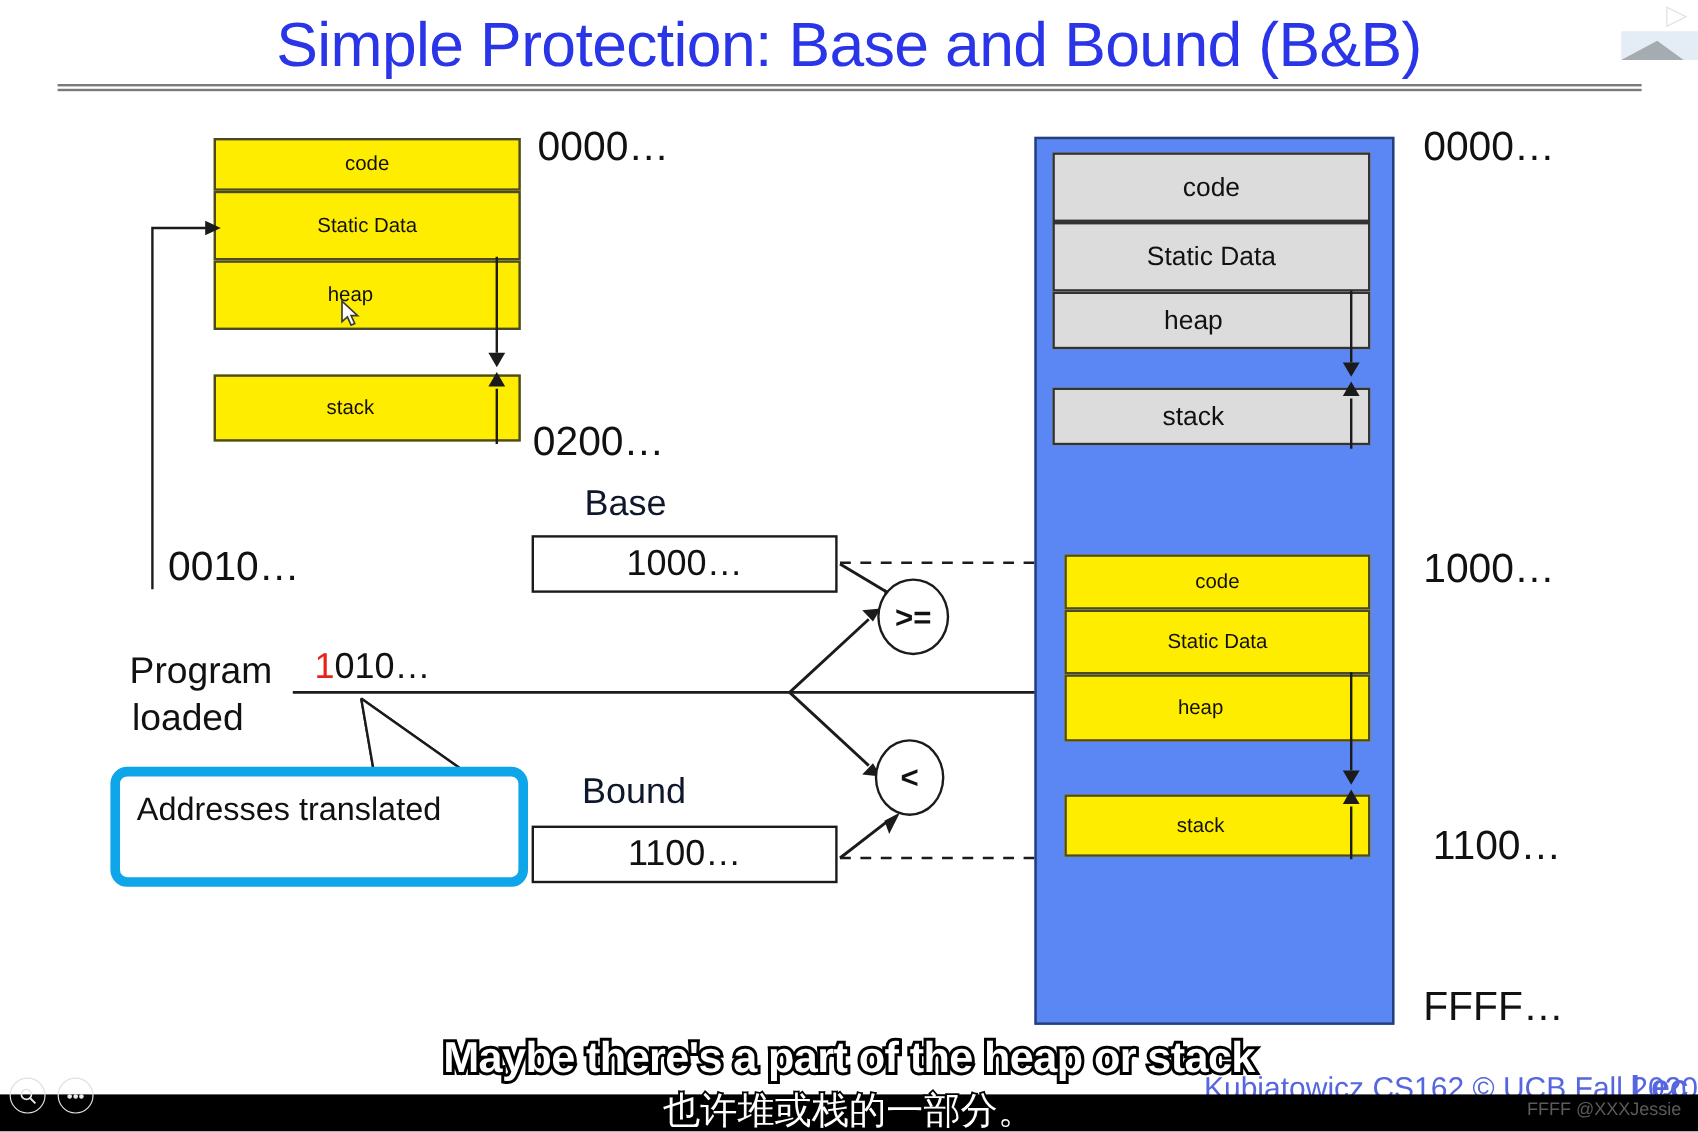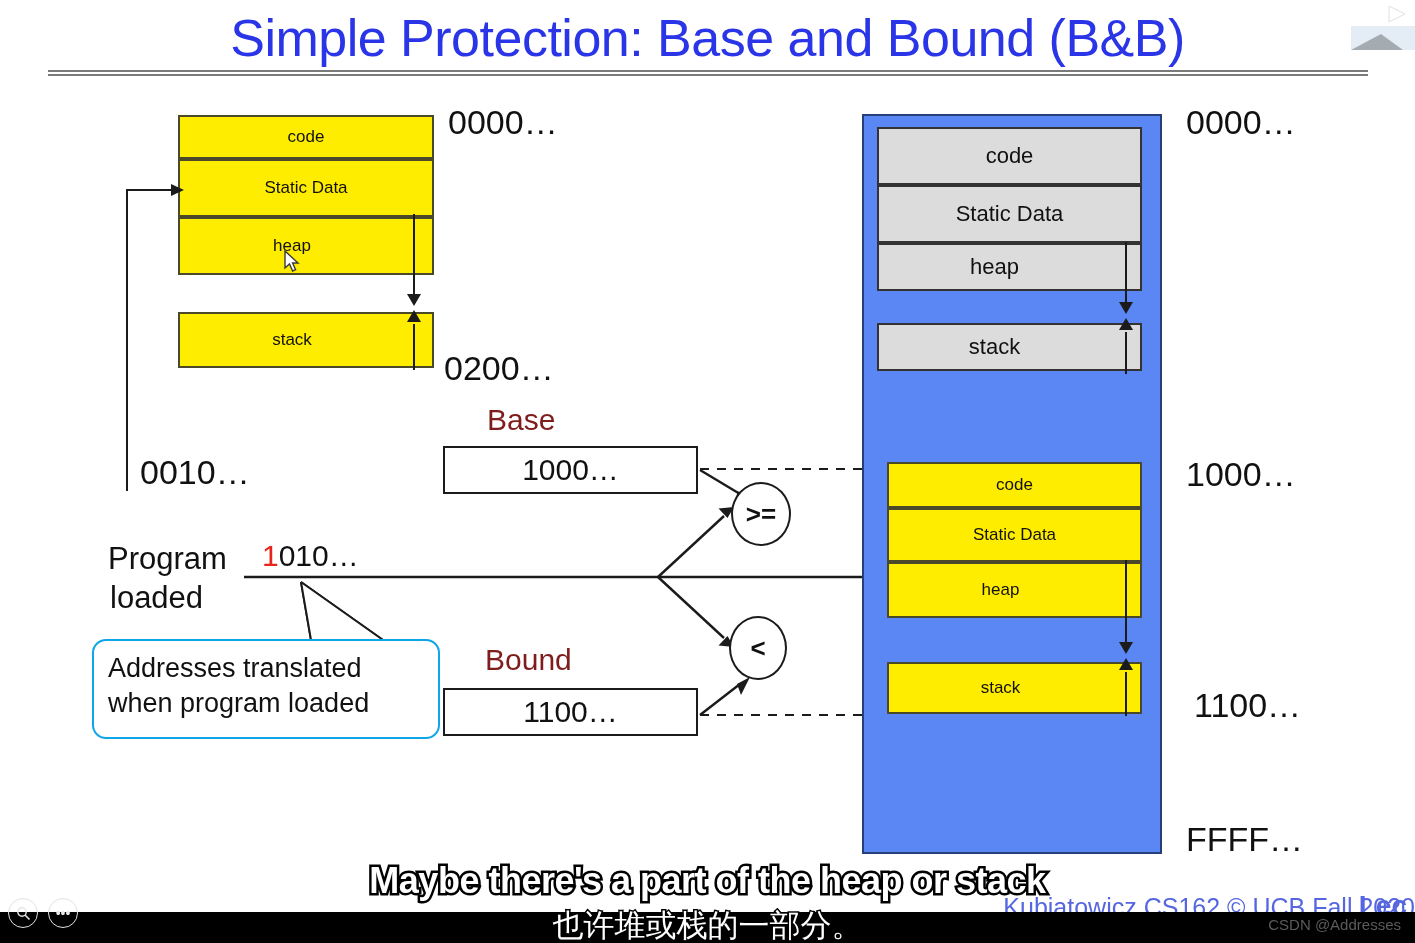--- a/index.html
+++ b/index.html
@@ -66,21 +66,21 @@
     border: 2px solid #1b1b1b;
     background: #ffffff;
     display: flex;
     align-items: center;
     justify-content: center;
     font-size: 30px;
     color: #111;
     font-family: "Liberation Sans", sans-serif;
   }
   .boxcap {
-    font-size: 30px; color: #7f1d1d; white-space: nowrap;
+    font-size: 30px; color: #0f172a; white-space: nowrap;
     font-family: "Liberation Sans", sans-serif;
   }
 
   
   .cmp {
     border: 2px solid #1b1b1b;
     border-radius: 50%;
     background: #fff;
     display: flex; align-items: center; justify-content: center;
     font-size: 26px; font-weight: bold; color: #111;
@@ -90,21 +90,21 @@
   
   .ptext {
     font-size: 31px; color: #111; white-space: nowrap; line-height: 1.18;
     font-family: "Liberation Sans", sans-serif;
   }
   .red { color: #e8231b; }
 
   
   #callout {
     left: 92px; top: 639px; width: 348px; height: 100px;
-    border: 2px solid #0ea5e9;
+    border: 8px solid #0ea5e9;
     border-radius: 14px;
     background: #fff;
     padding: 10px 14px;
     font-size: 27px;
     line-height: 1.28;
     color: #111;
     font-family: "Liberation Sans", sans-serif;
   }
 
   
@@ -262,21 +262,20 @@
 
   <div class="abs" style="left:235px; top:578px; width:210px; height:70px;">
     <svg width="210" height="70" viewBox="0 0 210 70">
       <path d="M66 4 L76 62 M66 4 L148 62" fill="none" stroke="#1b1b1b" stroke-width="2"></path>
       <path d="M66 4 L76 62 L148 62 Z" fill="#ffffff" stroke="none"></path>
       <path d="M66 4 L76 62 M66 4 L148 62" fill="none" stroke="#1b1b1b" stroke-width="2"></path>
     </svg>
   </div>
   <div id="callout" class="abs">
     <div>Addresses translated</div>
-    <div>when program loaded</div>
   </div>
 
   <div id="phys-mem" class="abs"></div>
 
   <div class="abs memblk grey big" style="left:877px; top:127px; width:265px; height:58px;">
     <span>code</span>
   </div>
   <div class="abs memblk grey big" style="left:877px; top:185px; width:265px; height:58px;">
     <span>Static Data</span>
   </div>
@@ -321,21 +320,21 @@
   <div class="abs addr-label" style="left:1194px; top:686px;">1100…</div>
   <div class="abs addr-label" style="left:1186px; top:820px;">FFFF…</div>
 
   <div id="footer-credit" class="abs">Kubiatowicz CS162 © UCB Fall 2020</div>
   <div id="lec-label" class="abs">Lec</div>
 
   <div id="caption-en" class="abs">Maybe there's a part of the heap or stack</div>
   <div id="bottombar" class="abs"></div>
   <div id="caption-zh" class="abs">也许堆或栈的一部分。</div>
 
-  <div class="abs" style="right:14px; top:916px; color:#5b5b5b; font-size:15px; font-family:'Liberation Sans',sans-serif;">CSDN @Addresses</div>
+  <div class="abs" style="right:14px; top:916px; color:#5b5b5b; font-size:15px; font-family:'Liberation Sans',sans-serif;">FFFF @XXXJessie</div>
 
   <div class="abs" style="left:8px; top:898px; display:flex; gap:10px;">
     <div class="ctrl-circle">
       <svg width="15" height="15" viewBox="0 0 15 15">
         <circle cx="6" cy="6" r="4.2" fill="none" stroke="#e6e6e6" stroke-width="1.4"></circle>
         <line x1="9" y1="9" x2="13.5" y2="13.5" stroke="#e6e6e6" stroke-width="1.6"></line>
       </svg>
     </div>
     <div class="ctrl-circle">•••</div>
   </div>

